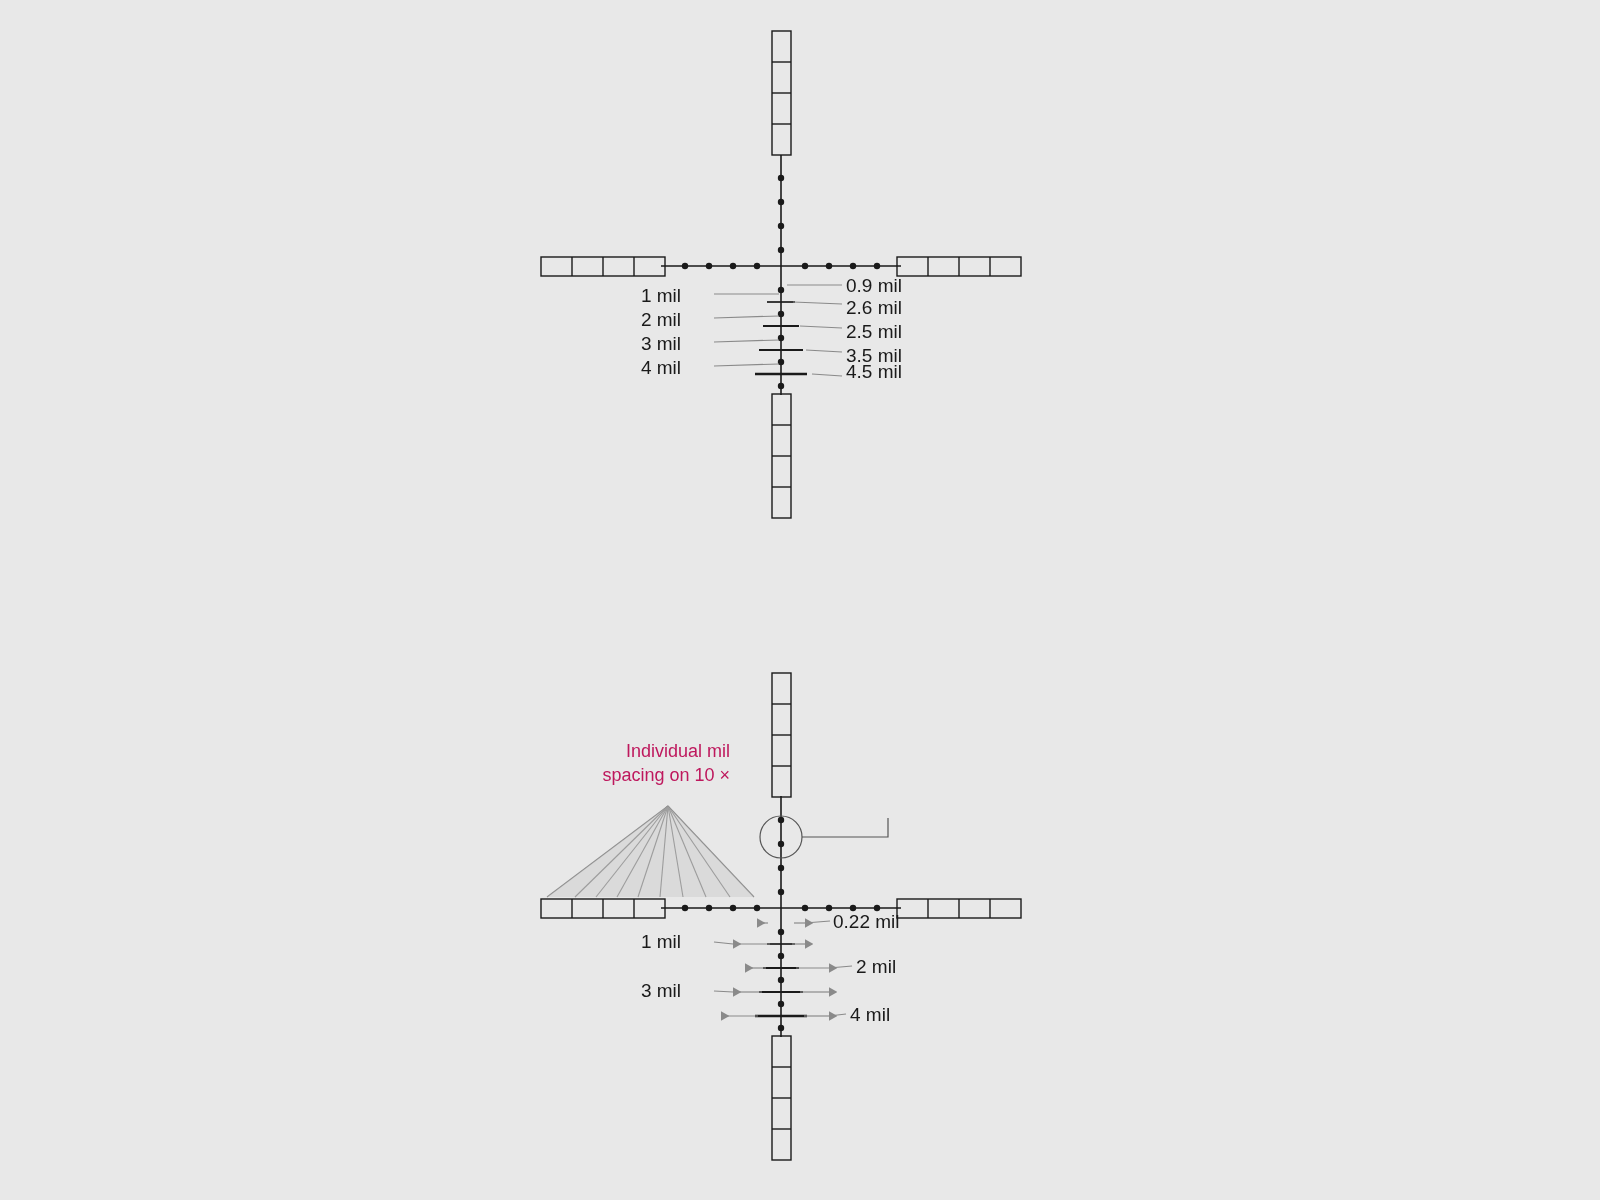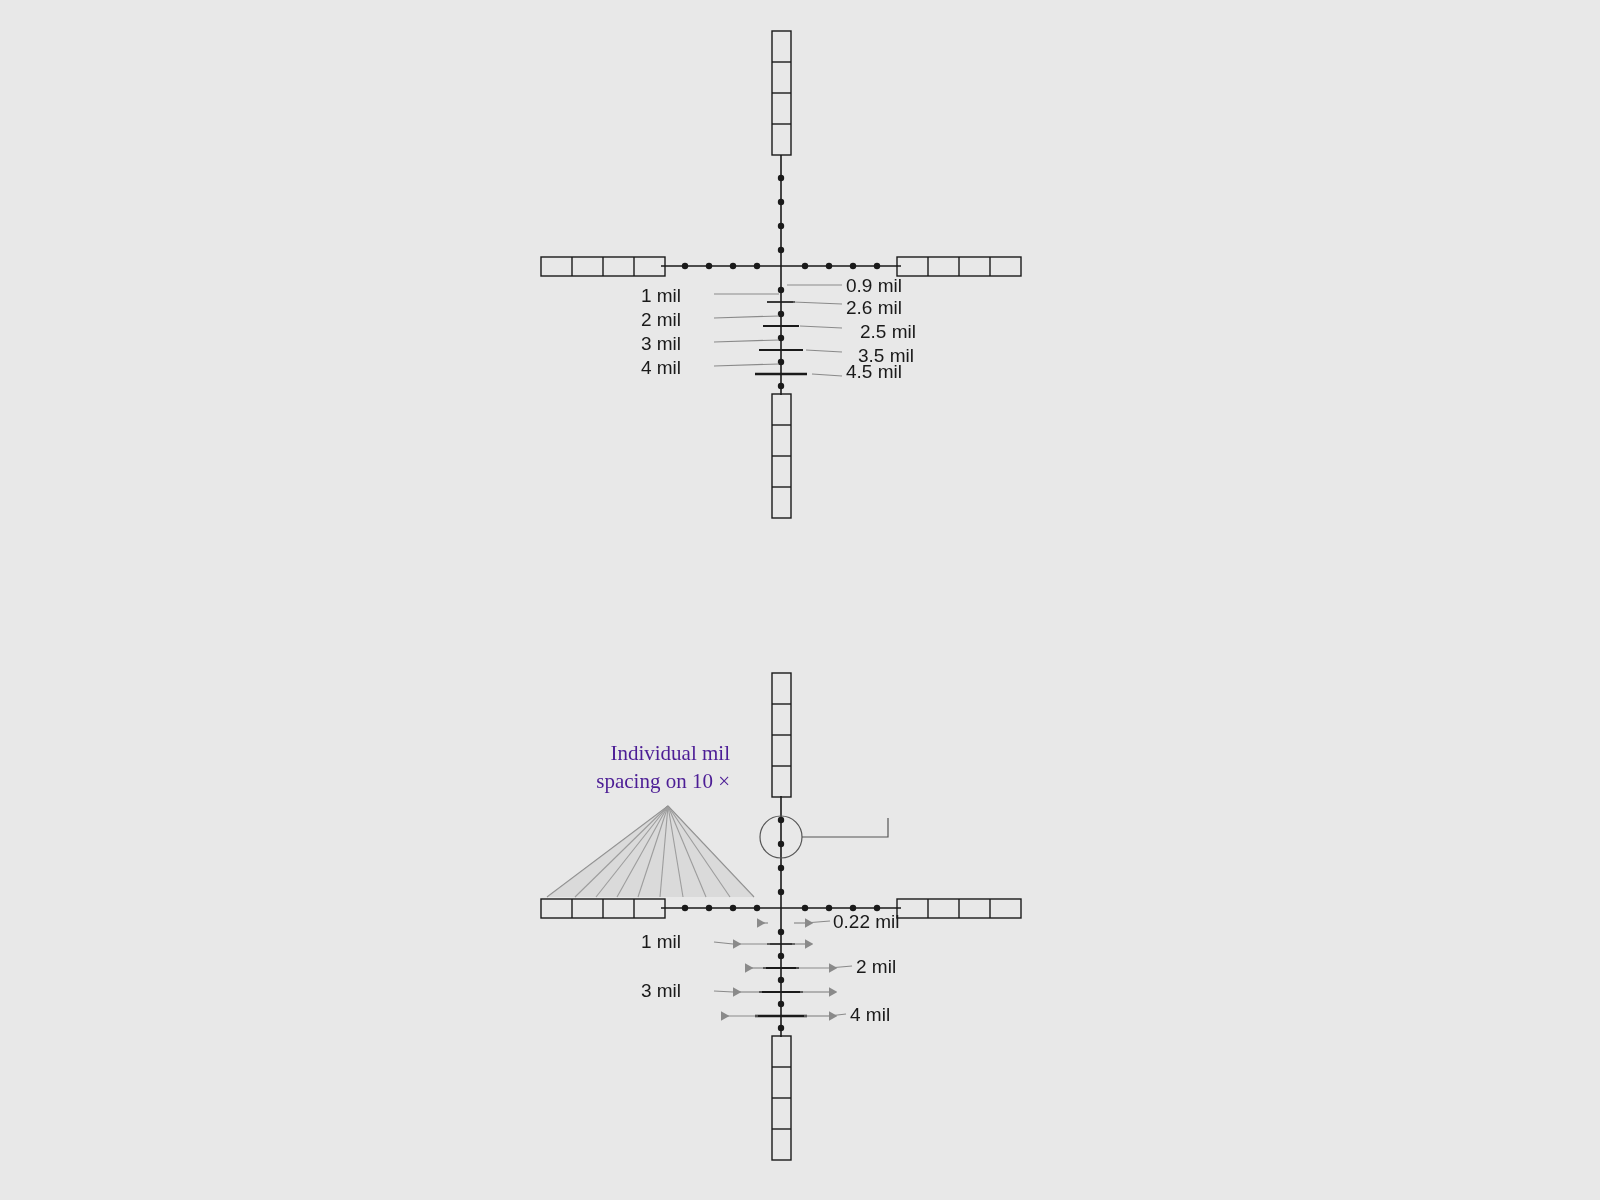--- a/index.html
+++ b/index.html
@@ -30,23 +30,23 @@
     position: absolute;
     font-family: "Liberation Sans", sans-serif;
     font-size: 19px;
     color: #1a1a1a;
     white-space: nowrap;
     line-height: 1.22;
   }
   .lbl.right { text-align: center; }
   .note {
     position: absolute;
-    font-family: Liberation Serif, serif;
-    font-size: 21px;
-    color: #4c1d95;
+    font-family: Liberation Sans, sans-serif;
+    font-size: 18px;
+    color: #be185d;
     line-height: 1.35;
     white-space: pre-line;
   }
   .note.right { text-align: right; }
 </style>
 </head>
 <body>
 
 <div id="stage">
 
@@ -249,22 +249,22 @@
     </g>
   </svg>
 
   <div class="lbl right" style="left:608px; top:284px; width:106px;">1 mil</div>
   <div class="lbl right" style="left:608px; top:308px; width:106px;">2 mil</div>
   <div class="lbl right" style="left:608px; top:332px; width:106px;">3 mil</div>
   <div class="lbl right" style="left:608px; top:356px; width:106px;">4 mil</div>
 
   <div class="lbl" style="left:846px; top:274px;">0.9 mil</div>
   <div class="lbl" style="left:846px; top:296px;">2.6 mil</div>
-  <div class="lbl" style="left:846px; top:320px;margin-left:14px;">2.5 mil</div>
-  <div class="lbl" style="left:846px; top:344px;margin-left:12px;">3.5 mil</div>
+  <div class="lbl" style="left:846px; top:320px;">2.5 mil</div>
+  <div class="lbl" style="left:846px; top:344px;">3.5 mil</div>
   <div class="lbl" style="left:846px; top:360px;">4.5 mil</div>
 
   <div class="note right" style="left:520px; top:739px; width:210px;">Individual mil
 spacing on 10 ×</div>
 
   <div class="lbl right" style="left:608px; top:930px; width:106px;">1 mil</div>
   <div class="lbl right" style="left:608px; top:979px; width:106px;">3 mil</div>
 
   <div class="lbl" style="left:833px; top:910px;">0.22 mil</div>
   <div class="lbl" style="left:856px; top:955px;">2 mil</div>

